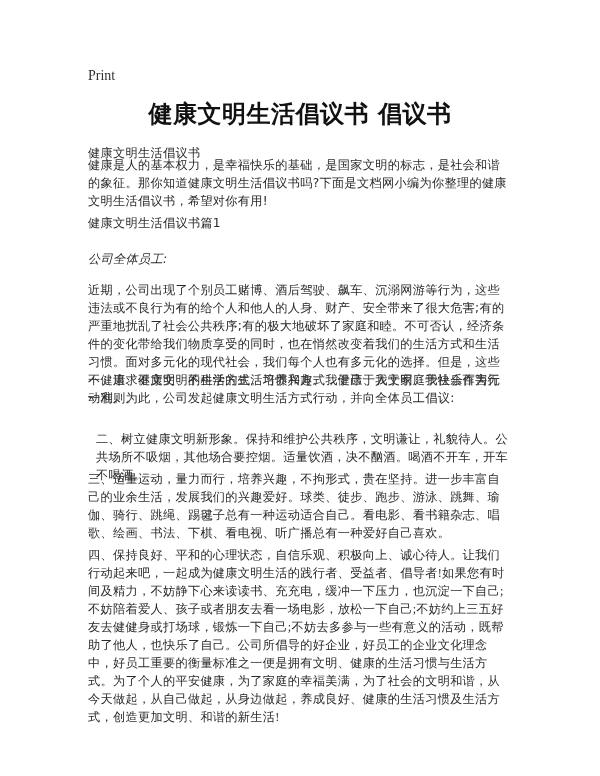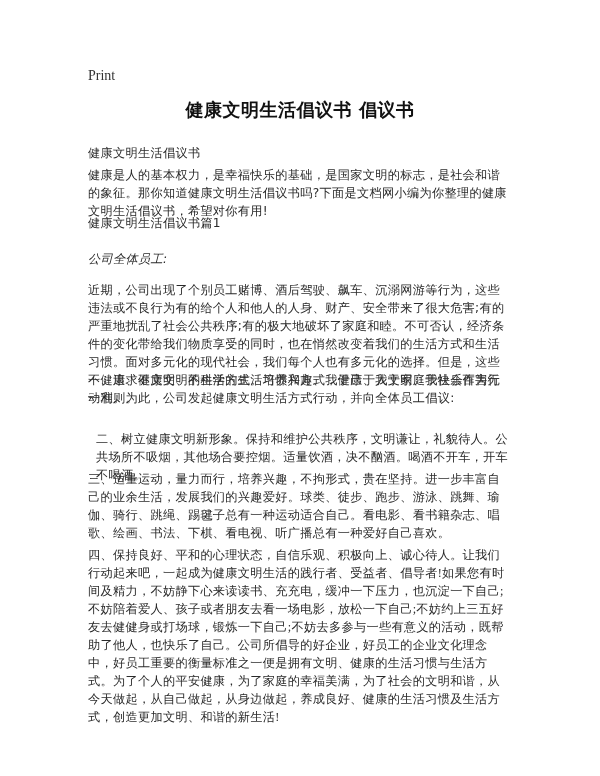--- a/index.html
+++ b/index.html
@@ -1,23 +1,23 @@
 <!DOCTYPE html>
 <html><head>
 <meta charset="utf-8">
 <style>
   html, body { margin: 0; padding: 0; background: #ffffff; }
   body { width: 600px; height: 776px; overflow: hidden; position: relative;
          font-family: "DejaVu Sans", "Liberation Sans", sans-serif; color: #222; }
   .page { position: absolute; left: 88px; top: 0; width: 420px; }
   .print { position: absolute; top: 68px; left: 0; font-family: "Liberation Serif", "DejaVu Serif", serif; font-size: 14px; color: #333; }
-  .title { position: absolute; top: 98px; left: 0; width: 424px; text-align: center; font-size: 18px; font-weight: bold; color: #111; letter-spacing: 0.5px; }
+  .title { position: absolute; top: 98px; left: 0; width: 424px; text-align: center; font-size: 24px; font-weight: bold; color: #111; letter-spacing: 0.5px; }
   .p { position: absolute; left: 0; width: 424px; font-size: 12.2px; line-height: 18px; color: #2a2a2a; word-break: break-all; letter-spacing: 0.3px; }
   .p1 { top: 144px; }
-  .p2 { top: 156px; margin-top: 10px; }
+  .p2 { top: 156px; }
   .p3 { top: 214px; }
   .p4 { top: 250px; font-style: italic; }
   .p5 { top: 281px; }
   .p6 { top: 371px; }
   .p7 { top: 430px; margin-left: 8px; }
   .p8 { top: 470px; }
   .p9 { top: 546px; font-family: Liberation Serif, serif; }
 </style>
 </head>
 <body>

